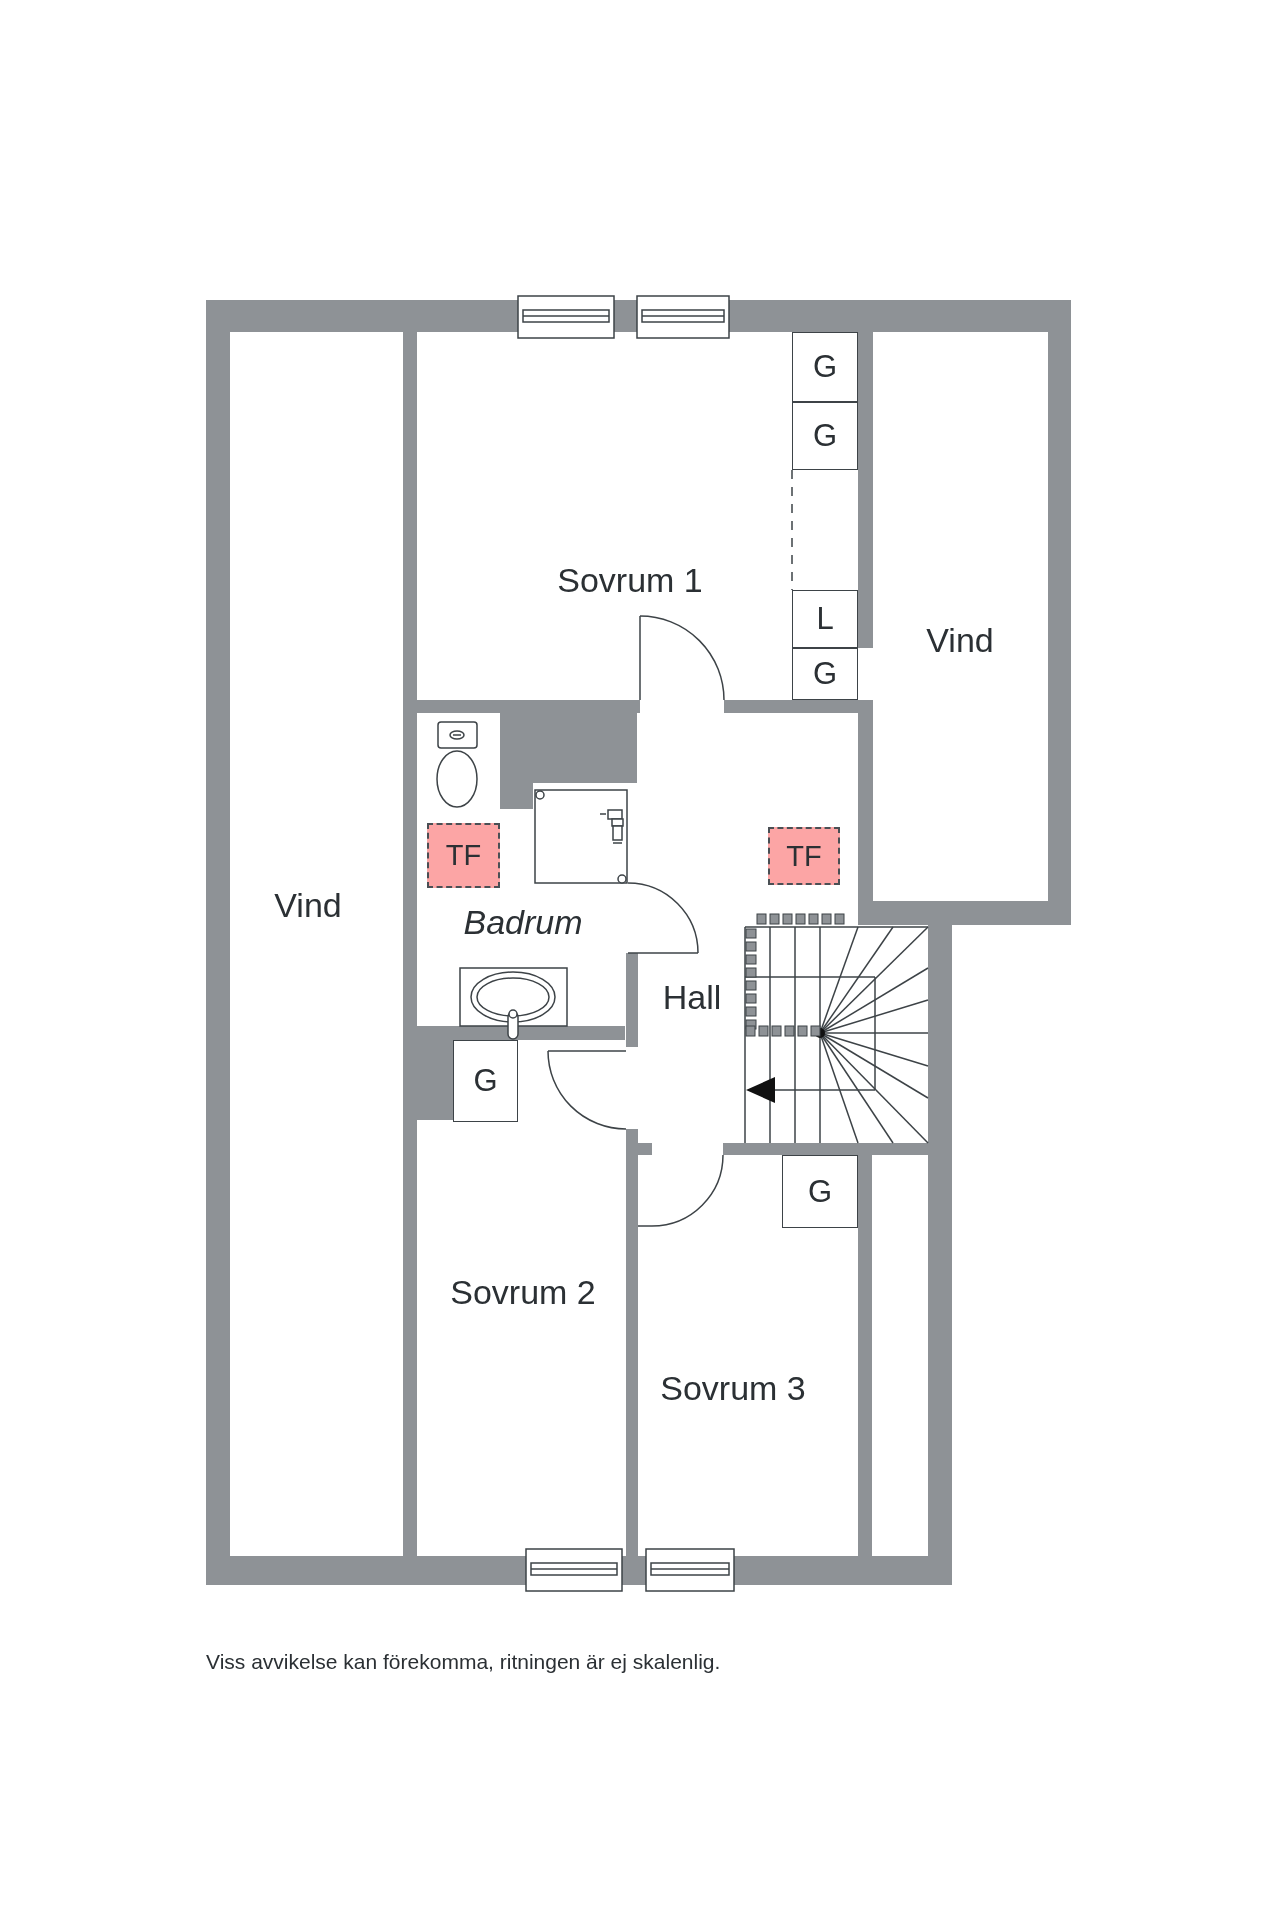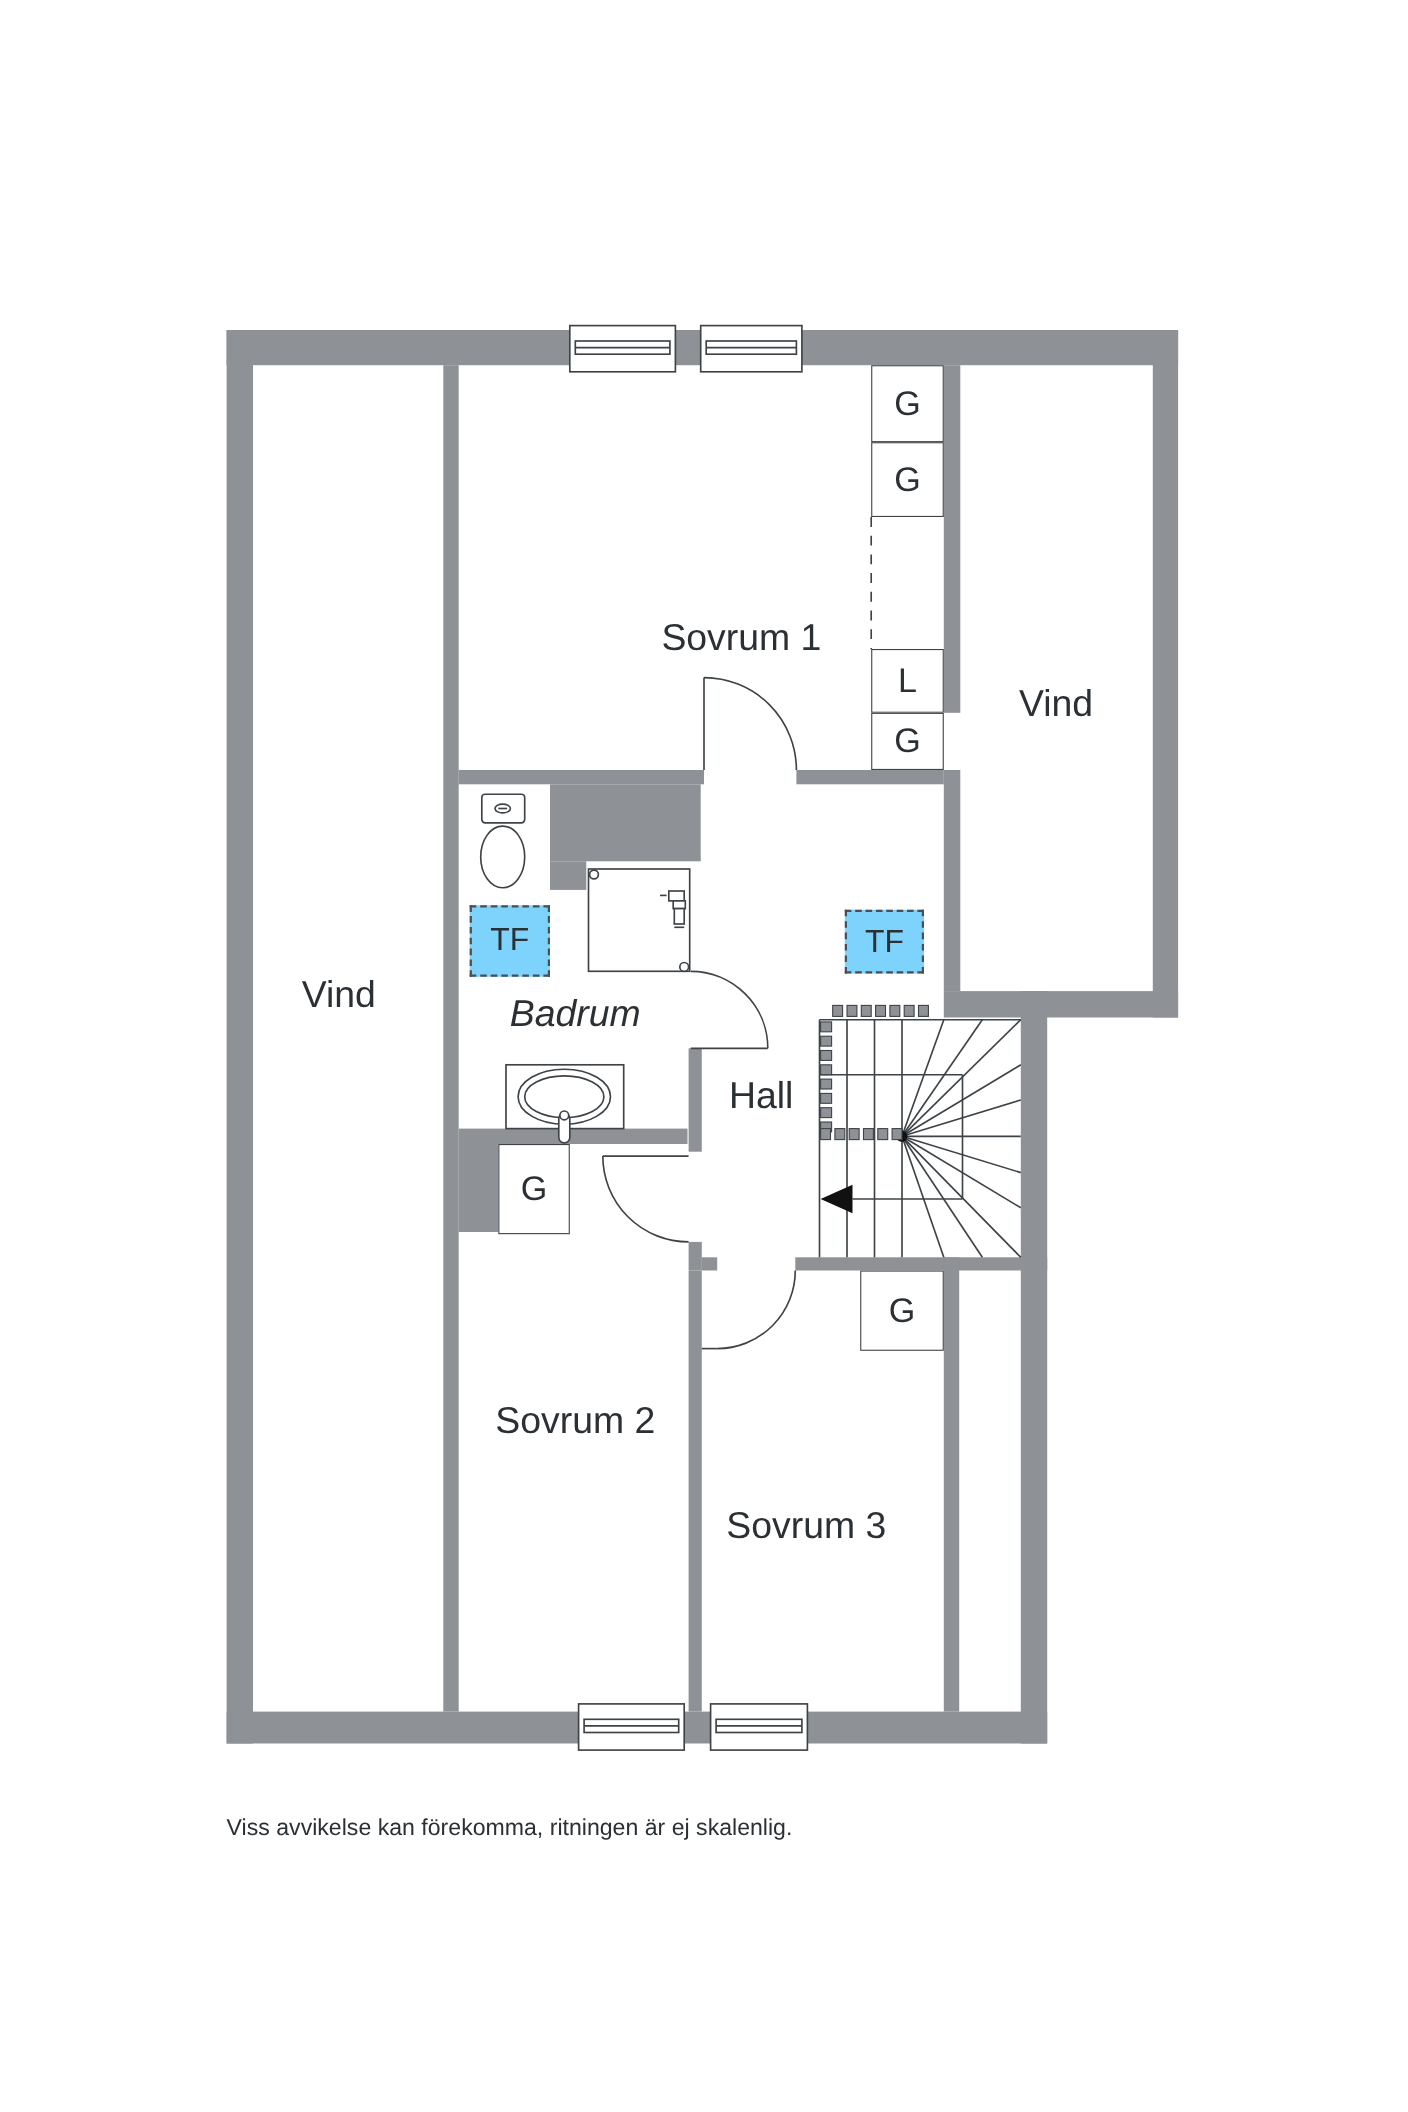--- a/index.html
+++ b/index.html
@@ -2,21 +2,21 @@
 <html><head>
 <meta charset="utf-8">
 <style>
   html,body{margin:0;padding:0;background:#ffffff;}
   body{width:1280px;height:1920px;position:relative;font-family:"Liberation Sans", sans-serif;}
   .plan{position:absolute;left:0;top:0;width:1280px;height:1920px;}
   .w{position:absolute;background:#8e9296;}
   .room-label{position:absolute;transform:translate(-50%,-50%);font-size:34px;color:#2b3034;white-space:nowrap;}
   .closet{position:absolute;background:#ffffff;border:1.5px solid #3d4347;box-sizing:border-box;
           display:flex;align-items:center;justify-content:center;font-size:31px;color:#2b3034;}
-  .vent{position:absolute;background:#7dd3fc;border:2px dashed #4a4f54;box-sizing:border-box;
+  .vent{position:absolute;background:#fca5a5;border:2px dashed #4a4f54;box-sizing:border-box;
         display:flex;align-items:center;justify-content:center;font-size:29px;color:#2b3034;}
   .disclaimer{position:absolute;left:206px;top:1650px;font-size:21px;color:#2b3034;}
   svg{position:absolute;left:0;top:0;}
 </style>
 </head>
 <body>
 
 <div class="plan">
 
   <div class="w" style="left:206px;top:300px;width:865px;height:32px;"></div>
@@ -192,21 +192,21 @@
       <g>
         <rect x="460" y="968" width="107" height="58" fill="#ffffff"></rect>
         <ellipse cx="513" cy="997" rx="42" ry="25" fill="#ffffff"></ellipse>
         <ellipse cx="513" cy="997" rx="36" ry="19" fill="#ffffff"></ellipse>
         <rect x="508" y="1012" width="10" height="27" rx="5" fill="#ffffff"></rect>
         <circle cx="513" cy="1014" r="4" fill="#ffffff"></circle>
       </g>
     </g>
   </svg>
 
-  <div class="room-label" style="left:630px;top:580px;margin-left:44px;">Sovrum 1</div>
+  <div class="room-label" style="left:630px;top:580px;">Sovrum 1</div>
   <div class="room-label" style="left:960px;top:640px;">Vind</div>
   <div class="room-label" style="left:308px;top:905px;">Vind</div>
   <div class="room-label" style="left:523px;top:922px;font-style:italic;">Badrum</div>
   <div class="room-label" style="left:692px;top:997px;">Hall</div>
   <div class="room-label" style="left:523px;top:1292px;">Sovrum 2</div>
   <div class="room-label" style="left:733px;top:1388px;">Sovrum 3</div>
 
   <div class="disclaimer">Viss avvikelse kan förekomma, ritningen är ej skalenlig.</div>
 
 </div>

